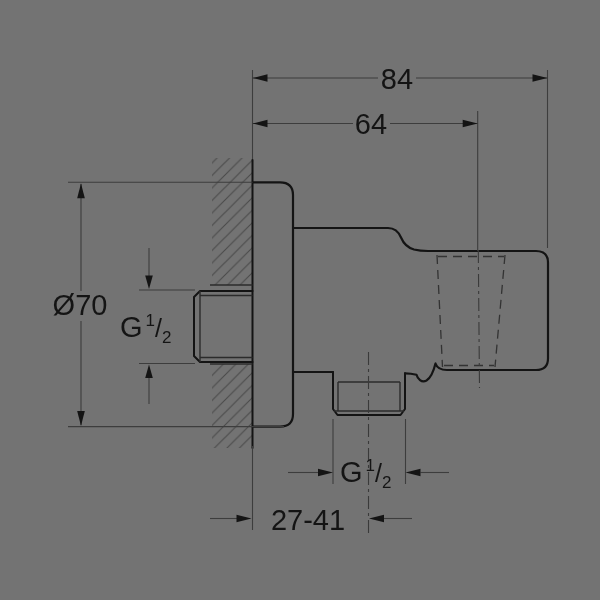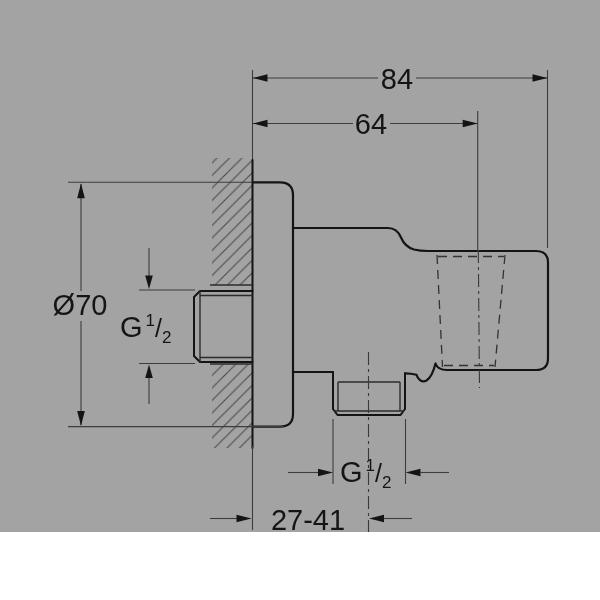--- a/index.html
+++ b/index.html
@@ -1,16 +1,16 @@
 <!DOCTYPE html>
 <html><head>
 <meta charset="utf-8">
 <style>
   html,body{margin:0;padding:0;background:#fff;}
-  .stage{width:600px;height:532px;background:#a3a3a3;position:relative;overflow:hidden;}
+  .stage{width:600px;height:600px;background:#737373;position:relative;overflow:hidden;}
   svg{display:block;}
   .obj{stroke:#141414;stroke-width:2.2;fill:none;stroke-linecap:round;stroke-linejoin:round;}
   .med{stroke:#2b2b2b;stroke-width:1.4;fill:none;stroke-linecap:butt;}
   .thin{stroke:#3d3d3d;stroke-width:1.1;fill:none;stroke-linecap:butt;}
   .hid{stroke:#333333;stroke-width:1.3;fill:none;stroke-dasharray:9 6;stroke-linecap:butt;}
   .cl{stroke:#3a3a3a;stroke-width:1.1;fill:none;stroke-dasharray:13 4 3 4;stroke-linecap:butt;}
   .arr{fill:#141414;stroke:none;}
   .lbl{font-family:"Liberation Sans","DejaVu Sans",sans-serif;font-size:29px;fill:#141414;}
   .frac{font-size:17px;}
   .slash{font-size:25px;}

